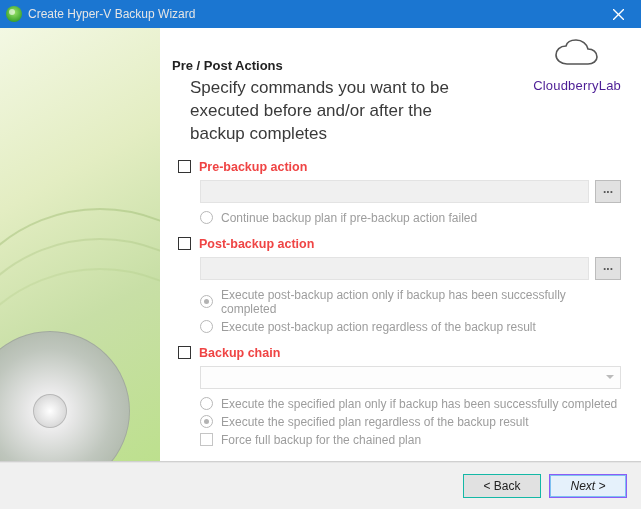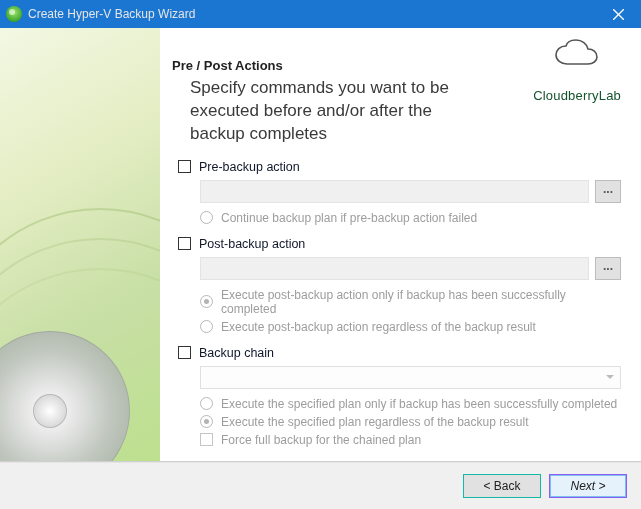--- a/index.html
+++ b/index.html
@@ -107,34 +107,34 @@
     line-height: 1.35;
   }
   .brand {
     flex: 0 0 auto;
     text-align: center;
     margin-top: -4px;
   }
   .brand svg { display:block; margin:0 auto; }
   .brand-name {
     font-size: 13px;
-    color: #14532d;
+    color: #4c1d95;
     letter-spacing: 0.2px;
-    margin-top: 16px;
+    margin-top: 6px;
   }
 
   
   .sect { margin-bottom: 8px; }
   .sect-head {
     display: flex;
     align-items: center;
-    font-weight: 400;
+    font-weight: 700;
     font-size: 12.5px;
     margin-bottom: 6px;
-    color: #0f172a;
+    color: #ef4444;
   }
   .chkbox {
     width: 13px; height: 13px;
     border: 1px solid #333;
     margin: 0 8px 0 6px;
     background: #fff;
     flex: 0 0 auto;
   }
   .input-row{
     display:flex; gap:6px; margin-left: 28px; margin-bottom:8px;

